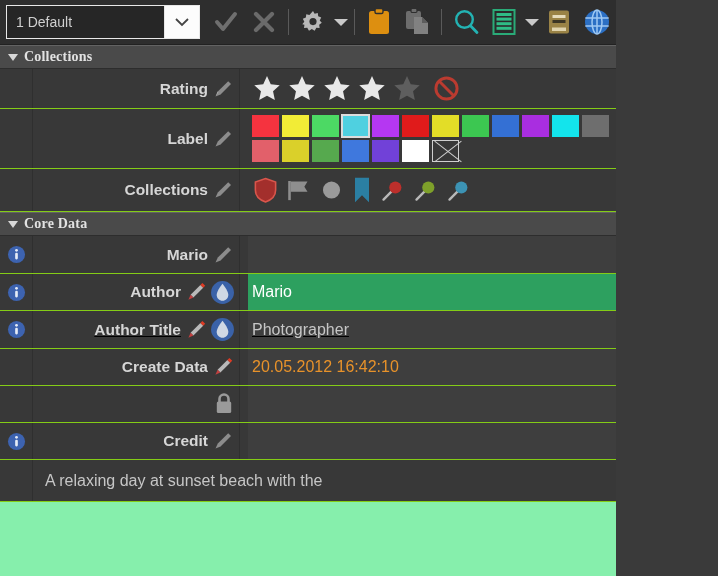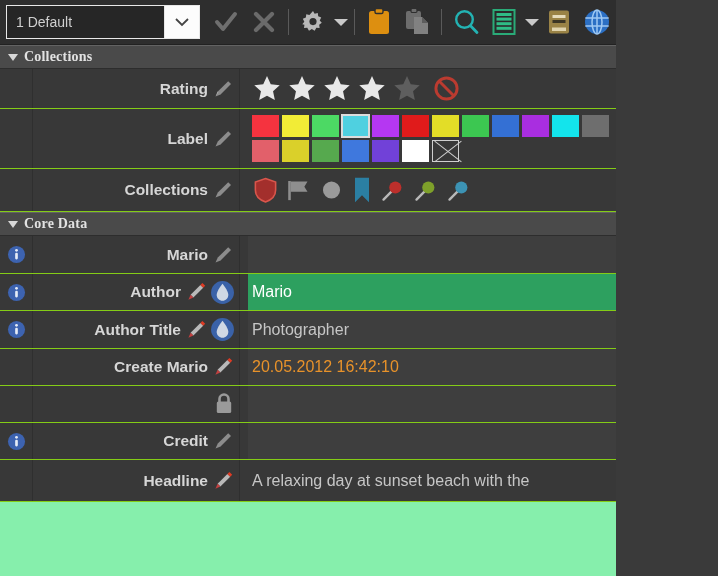--- a/index.html
+++ b/index.html
@@ -396,21 +396,21 @@
             <svg width="25" height="25" viewBox="0 0 24 24">
               <circle cx="12" cy="12" r="11" fill="#3a62a8"></circle>
               <path d="M12 3.6 C12 3.6 6.4 10.4 6.4 14.2 C6.4 17.6 8.9 20 12 20 C15.1 20 17.6 17.6 17.6 14.2 C17.6 10.4 12 3.6 12 3.6 Z" fill="#cfd8e4"></path>
             </svg>
           </span>
         </div>
         <div class="row-val green">
           <span class="val-text white">Mario</span>
         </div>
       </div>
-      <div class="row" style="height: 38px;">
+      <div class="row" style="height: 38px; text-decoration: underline;">
         <div class="row-info">
           <svg width="19" height="19" viewBox="0 0 20 20">
             <circle cx="10" cy="10" r="9" fill="#3d63b0"></circle>
             <circle cx="10" cy="5.6" r="1.5" fill="#e6ecf7"></circle>
             <rect x="8.6" y="8.2" width="2.8" height="7" rx="1.2" fill="#e6ecf7"></rect>
           </svg>
         </div>
         <div class="row-label">
           <span class="lbl">Author Title</span>
           <span class="row-icons">
@@ -425,21 +425,21 @@
             </svg>
           </span>
         </div>
         <div class="row-val inset">
           <span class="val-text">Photographer</span>
         </div>
       </div>
       <div class="row" style="height: 37px;">
         <div class="row-info"></div>
         <div class="row-label">
-          <span class="lbl">Create Mario</span>
+          <span class="lbl">Create Data</span>
           <span class="row-icons">
             <svg width="24" height="24" viewBox="0 0 24 24">
               <path d="M6.6 14.8 L16.4 5 L19.2 7.8 L9.4 17.6 Z" fill="#b9b9b9"></path>
               <path d="M16.4 5 L18.4 3 L21.2 5.8 L19.2 7.8 Z" fill="#e03b24"></path>
               <path d="M4.4 19.8 L6.6 14.8 L9.4 17.6 Z" fill="#c24040"></path>
             </svg>
           </span>
         </div>
         <div class="row-val inset">
           <span class="val-text orange">20.05.2012 16:42:10</span>
@@ -474,29 +474,19 @@
               <path d="M4.5 19.5 L6.8 14.6 L17.2 4.2 L20 7 L9.6 17.4 Z" fill="#8c8c8c"></path>
             </svg>
           </span>
         </div>
         <div class="row-val inset">
           <span class="val-text"></span>
         </div>
       </div>
       <div class="row" style="height: 42px;">
         <div class="row-info"></div>
-        <div class="row-label">
-          <span class="lbl">Headline</span>
-          <span class="row-icons">
-            <svg width="24" height="24" viewBox="0 0 24 24">
-              <path d="M6.6 14.8 L16.4 5 L19.2 7.8 L9.4 17.6 Z" fill="#b9b9b9"></path>
-              <path d="M16.4 5 L18.4 3 L21.2 5.8 L19.2 7.8 Z" fill="#e03b24"></path>
-              <path d="M4.4 19.8 L6.6 14.8 L9.4 17.6 Z" fill="#c24040"></path>
-            </svg>
-          </span>
-        </div>
         <div class="row-val">
           <span class="val-text">A relaxing day at sunset beach with the</span>
         </div>
       </div>
     </div>
 
 </div>
 
 </body></html>

